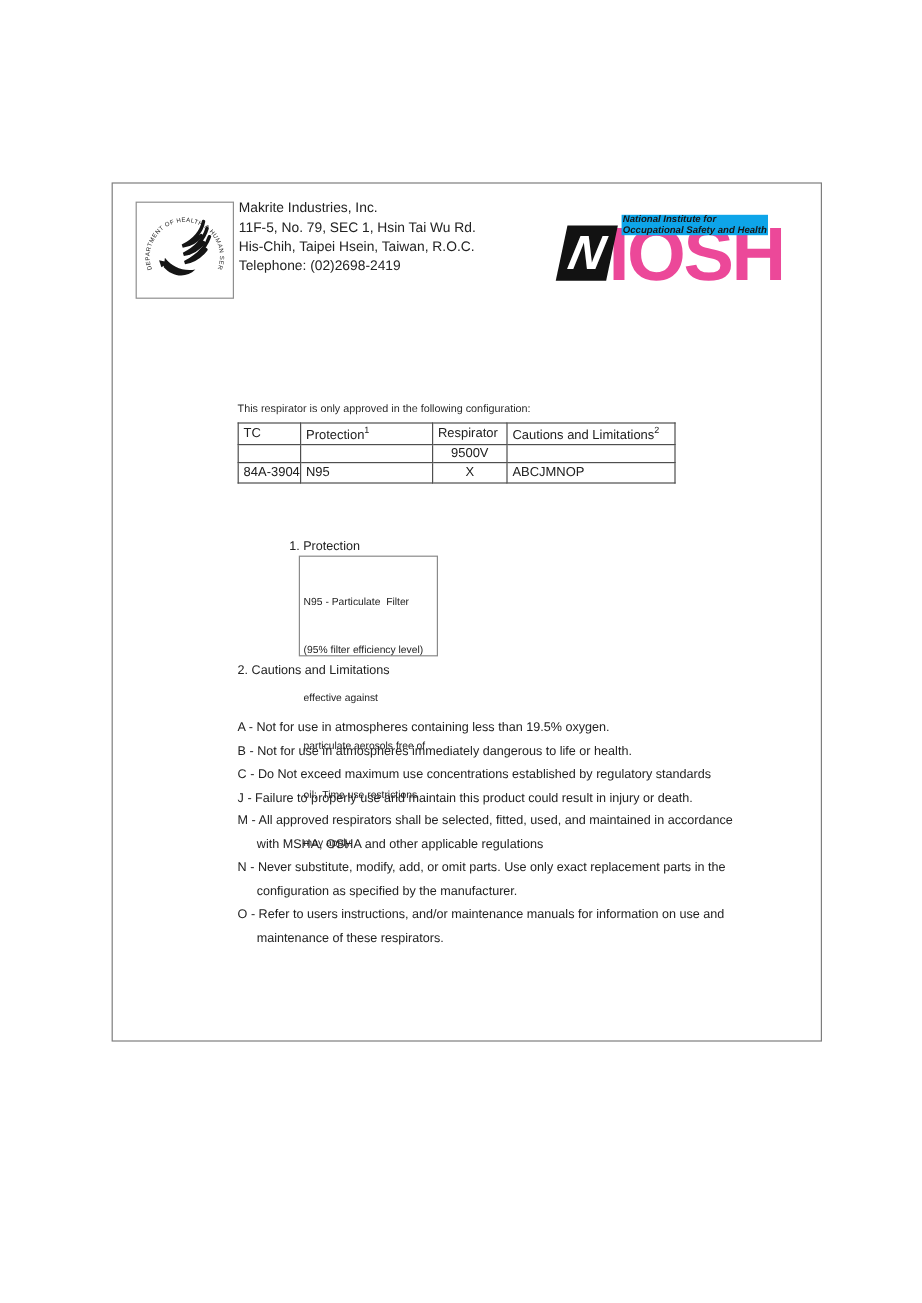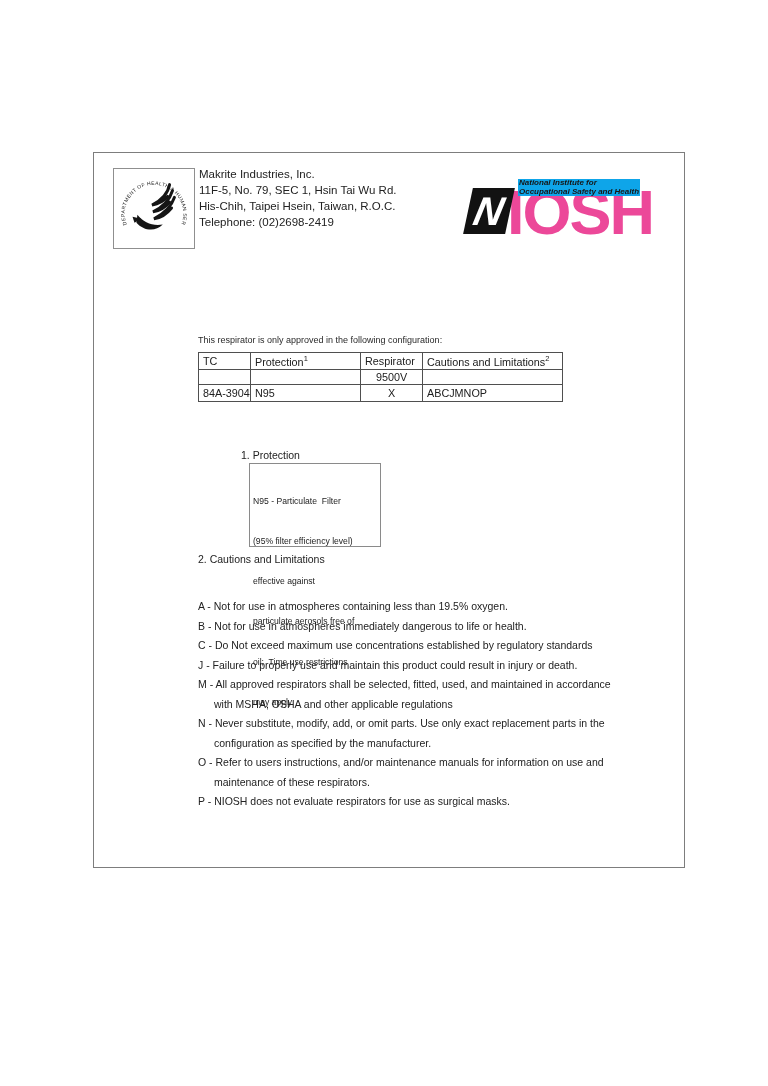--- a/index.html
+++ b/index.html
@@ -66,21 +66,21 @@
   tr.hdr-row   { height: 17px; }
   tr.mid-row   { height: 13px; }
   tr.data-row  { height: 17px; }
   .cell-center { text-align: center !important; }
   sup { font-size: 7.5px; }
 
   
   .h-protection { position: absolute; left: 104px; top: 296px; font-size: 10.5px; color: #222; margin-left: 43px; }
   .pbox {
     position: absolute; left: 155px; top: 310px;
-    width: 132px; height: 84px;
+    width: 116px; height: 84px;
     border: 1px solid #8a8a8a;
     padding: 4px 2px 0 3px;
     font-size: 8.6px; line-height: 13.4px; color: #222;
     white-space: pre-wrap;
   }
 
   
   .h-cautions { position: absolute; left: 104px; top: 400px; font-size: 10.5px; color: #222; }
   .clist { position: absolute; left: 104px; top: 444px; width: 440px; font-size: 10.5px; color: #222; }
   .clist .line  { line-height: 19.5px; white-space: nowrap; }
@@ -174,17 +174,16 @@
       <div class="line">A - Not for use in atmospheres containing less than 19.5% oxygen.</div>
       <div class="line">B - Not for use in atmospheres immediately dangerous to life or health.</div>
       <div class="line">C - Do Not exceed maximum use concentrations established by regulatory standards</div>
       <div class="line">J - Failure to properly use and maintain this product could result in injury or death.</div>
       <div class="line">M - All approved respirators shall be selected, fitted, used, and maintained in accordance</div>
       <div class="line cont">with MSHA, OSHA and other applicable regulations</div>
       <div class="line">N - Never substitute, modify, add, or omit parts. Use only exact replacement parts in the</div>
       <div class="line cont">configuration as specified by the manufacturer.</div>
       <div class="line">O - Refer to users instructions, and/or maintenance manuals for information on use and</div>
       <div class="line cont">maintenance of these respirators.</div>
-      <div class="line">P - NIOSH does not evaluate respirators for use as surgical masks.</div>
     </div>
 
   </div>
 </div>
 
 </body></html>

